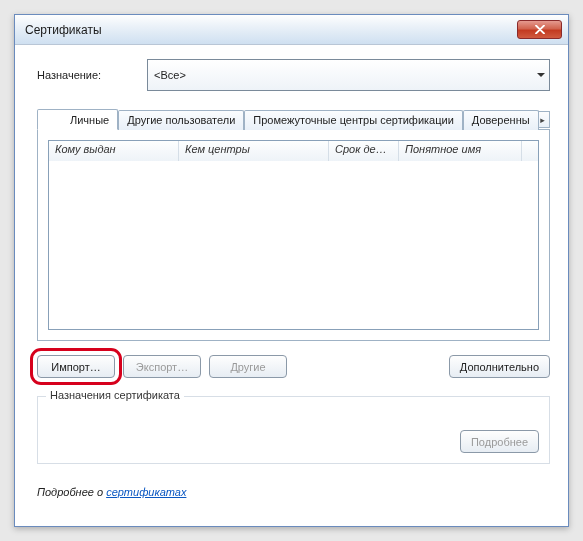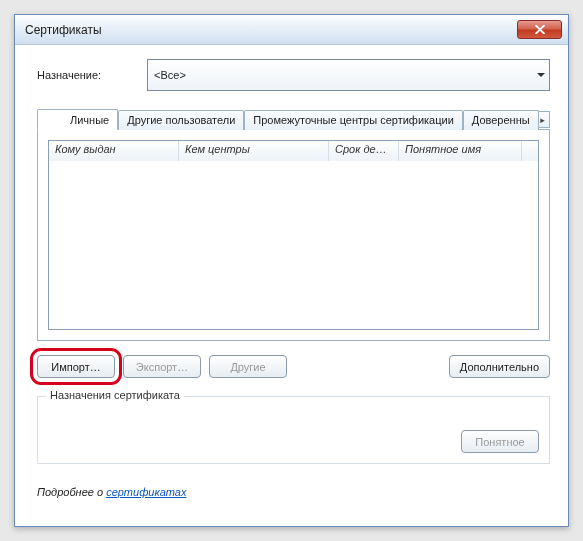--- a/index.html
+++ b/index.html
@@ -178,21 +178,21 @@
       <div class="btn flexspace">
           <span>Дополнительно</span>
         </div>
       <div class="highlight-ring" style="left:-7px; top:-7px; width:92px; height:37px;"></div>
     </div>
 
     <div class="groupbox">
       <span class="legend">Назначения сертификата</span>
       <div class="view-btn-wrap">
         <div class="btn disabled">
-            <span>Понятное</span>
+            <span>Подробнее</span>
           </div>
       </div>
     </div>
 
     <div class="footer">
       <span>
         <span>Подробнее о </span><span class="link">сертификатах</span>
       </span>
     </div>
 

